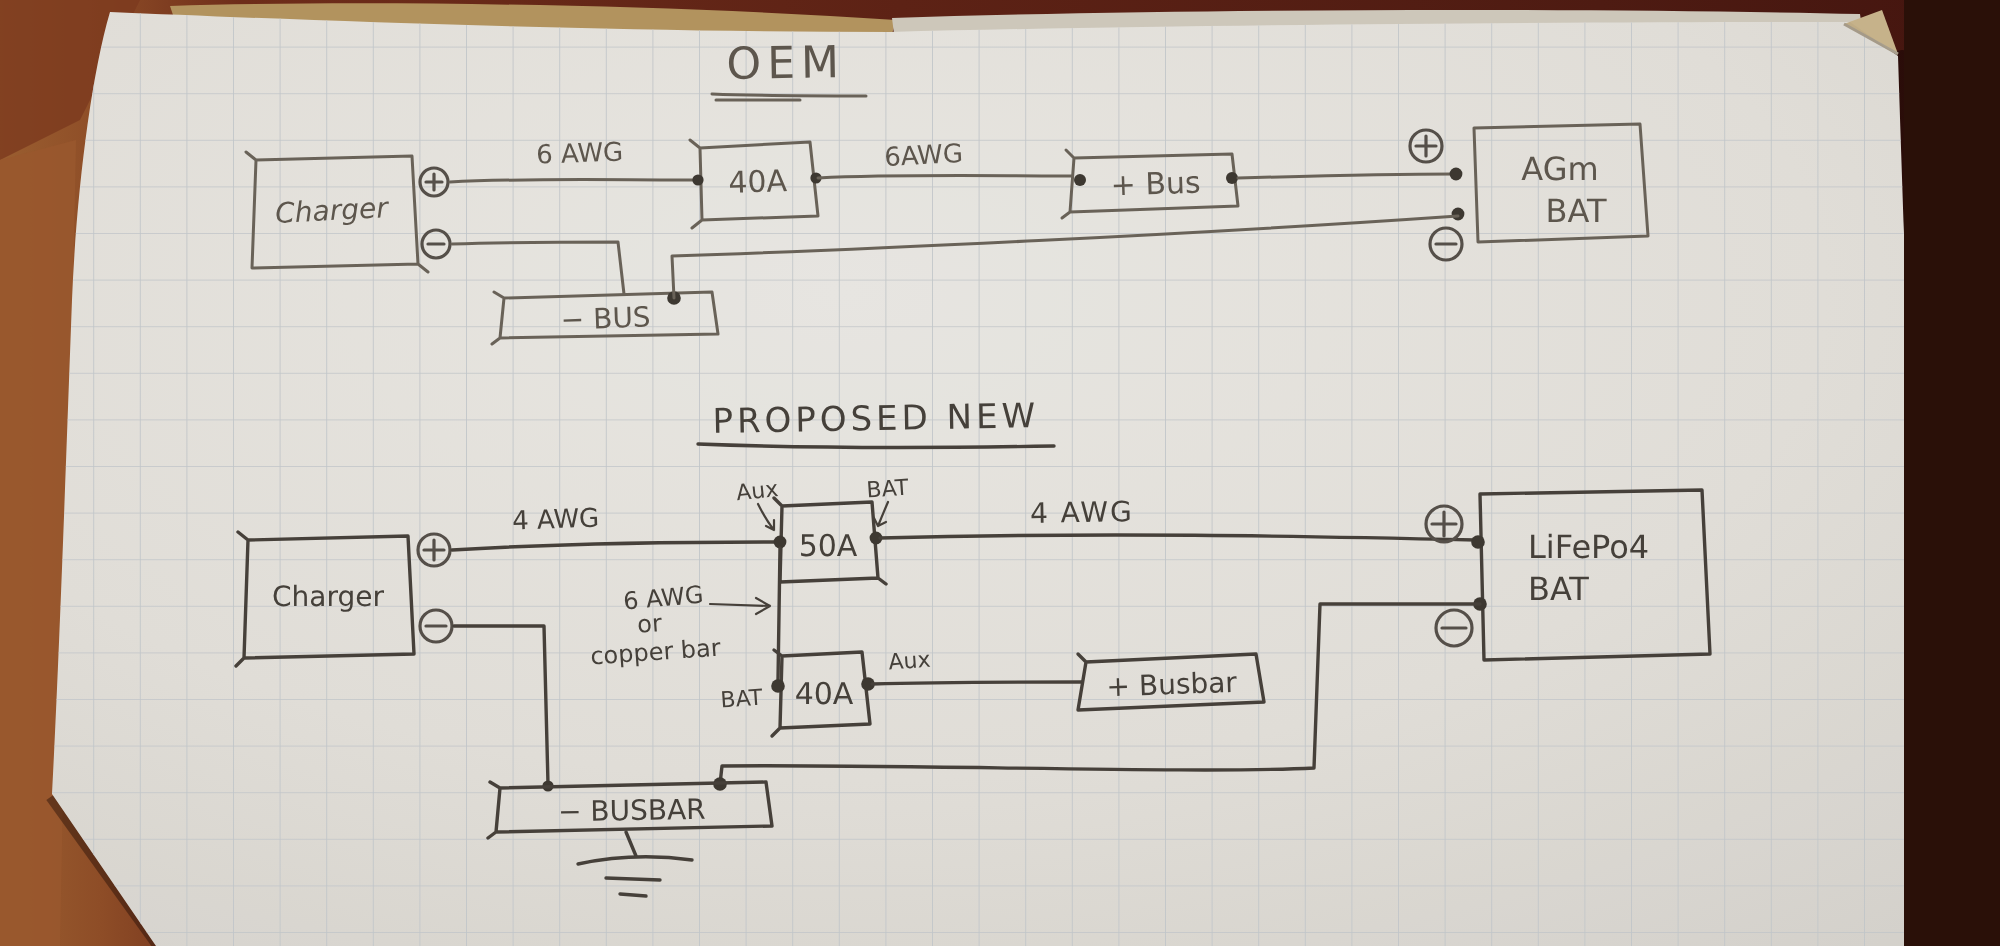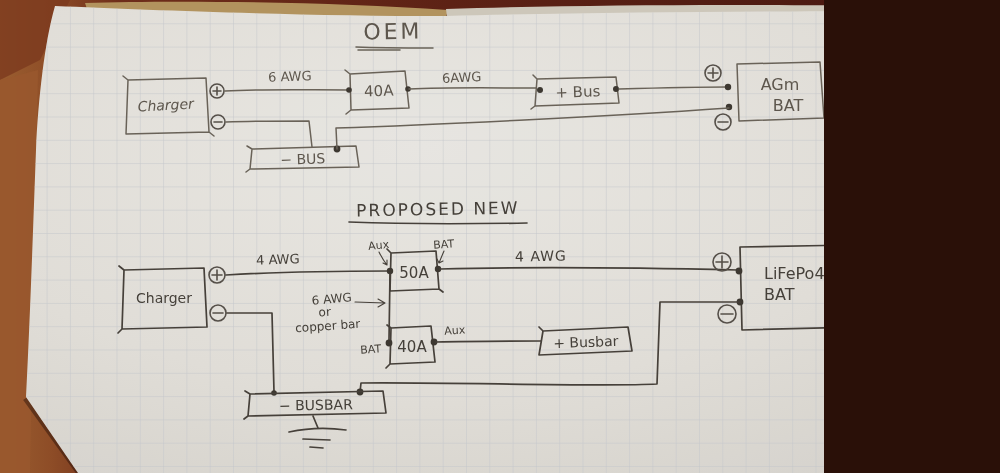--- a/index.html
+++ b/index.html
@@ -1,16 +1,16 @@
 <!DOCTYPE html>
 <html><head>
 <meta charset="utf-8">
 <style>
   html,body{margin:0;padding:0;background:#2a1008;}
-  #photo{position:relative;width:824px;height:473px;overflow:hidden;
+  #photo{position:relative;width:952px;height:473px;overflow:hidden;
          font-family:"DejaVu Sans",sans-serif;text-decoration:underline;}
   svg{display:block;}
   text{fill:#44403a;font-family:"DejaVu Sans",sans-serif;}
   .oem-ink text{fill:#5d574e;}
   .pencil{fill:none;stroke:#45403a;stroke-width:1.7;stroke-linecap:round;stroke-linejoin:round;}
   .oem-ink .pencil{stroke:#6a645a;stroke-width:1.5;}
   .dot{fill:#3b3731;stroke:none;}
   .term{fill:none;stroke:#55504a;stroke-width:1.6;stroke-linecap:round;}
   .thin{stroke-width:1.1;}
 </style>

